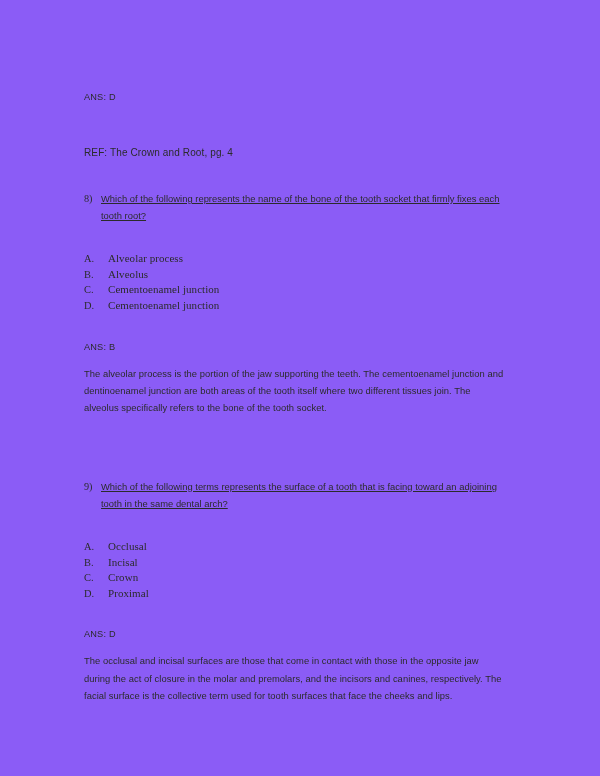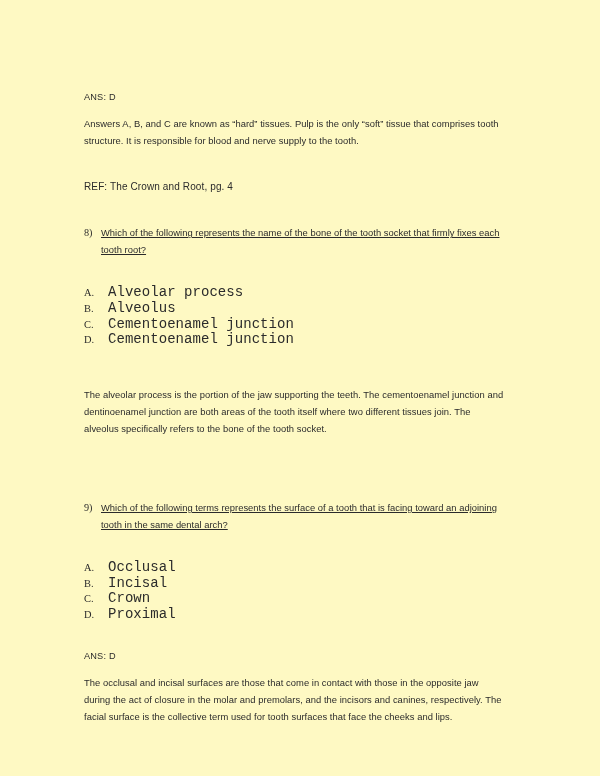--- a/index.html
+++ b/index.html
@@ -14,21 +14,21 @@
     overflow: hidden;
     font-family: "Liberation Sans", sans-serif;
     color: #272727;
     -webkit-font-smoothing: antialiased;
   }
 
   .page {
     position: relative;
     width: 600px;
     height: 776px;
-    background: #fef9c3;
+    background: #8b5cf6;
     box-sizing: border-box;
   }
 
   .content {
     position: absolute;
     left: 84px;
     top: 91px;
     width: 420px;
   }
 
@@ -89,42 +89,41 @@
     line-height: 14.6px;
   }
   .option-letter {
     font-family: "Liberation Serif", serif;
     font-size: 10.4px;
     width: 24px;
     flex: 0 0 24px;
     color: #2b2b2b;
   }
   .option-label {
-    font-family: Liberation Mono, monospace;
-    font-size: 14px;
+    font-family: Liberation Serif, serif;
+    font-size: 11px;
     letter-spacing: 0.05px;
     color: #2b2b2b;
   }
 
   
   .gap-sm { height: 11px; }
   .gap-lg { height: 27px; }
   .gap-xl { height: 31px; }
 </style>
 </head>
 <body>
 
 <div class="page">
   <div class="content">
 
     <div class="ans-line">ANS: D</div>
 
     <div class="gap-sm"></div>
 
-    <div class="para">Answers A, B, and C are known as “hard” tissues. Pulp is the only “soft” tissue that comprises tooth structure. It is responsible for blood and nerve supply to the tooth.</div>
 
     <div class="gap-xl"></div>
 
     <div class="ref-line">REF: The Crown and Root, pg. 4</div>
 
     <div class="gap-xl"></div>
 
     <div class="question">
       <span class="question-number">8)</span>
       <span class="question-text">Which of the following represents the name of the bone of the tooth socket that firmly fixes each tooth root?</span>
@@ -146,20 +145,21 @@
         <span class="option-label">Cementoenamel junction</span>
       </li>
       <li class="option">
         <span class="option-letter">D.</span>
         <span class="option-label">Cementoenamel junction</span>
       </li>
     </ul>
 
     <div class="gap-lg"></div>
 
+    <div class="ans-line">ANS: B</div>
 
     <div class="gap-sm"></div>
 
     <div class="para">The alveolar process is the portion of the jaw supporting the teeth. The cementoenamel junction and dentinoenamel junction are both areas of the tooth itself where two different tissues join. The alveolus specifically refers to the bone of the tooth socket.</div>
 
     <div class="gap-xl"></div>
 
 
     <div class="gap-xl"></div>
 

